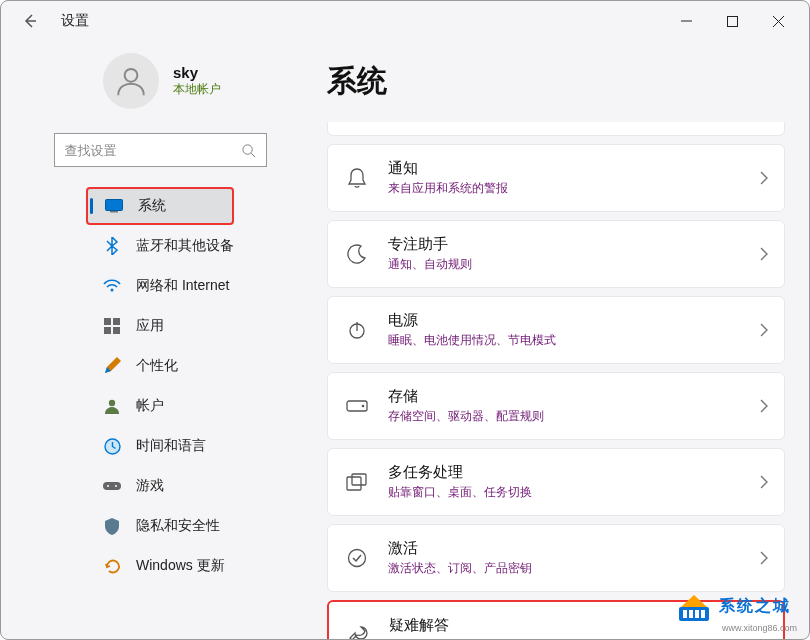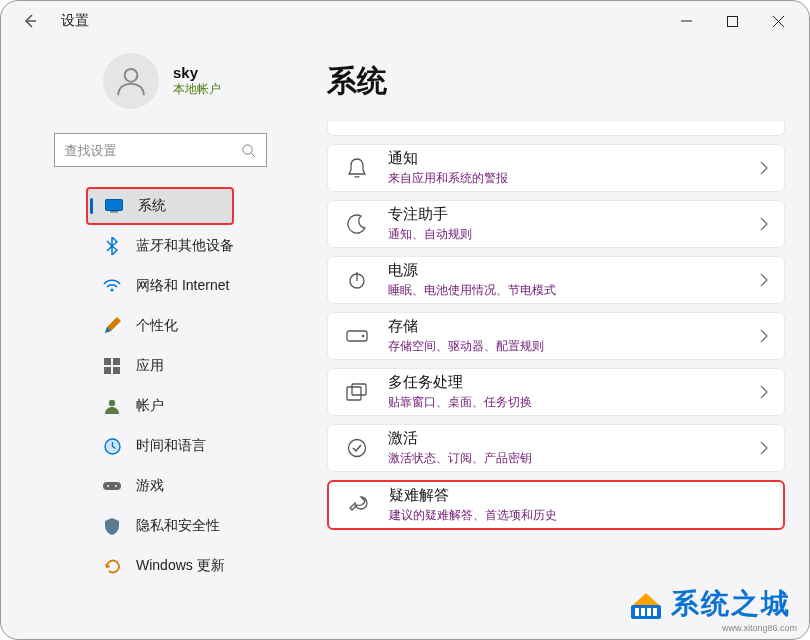--- a/index.html
+++ b/index.html
@@ -1,17 +1,17 @@
 <!DOCTYPE html>
 <html><head>
 <meta charset="utf-8">
 <style>
 * { margin: 0; padding: 0; box-sizing: border-box; }
 body { font-family: "Segoe UI", "Microsoft YaHei", sans-serif; background: #fff; width: 810px; height: 640px; overflow: hidden; position: relative; }
-.window-frame { width: 100%; height: 100%; background: #f5f5f7; border: 1px solid #999; border-radius: 18px; overflow: hidden; position: relative; }
+.window-frame { width: 100%; height: 100%; background: #f5f5f7; border: 1px solid #999; border-radius: 8px; overflow: hidden; position: relative; }
 .titlebar { height: 40px; display: flex; align-items: center; padding: 0 8px 0 16px; }
 .back-btn { width: 26px; height: 26px; display:flex; align-items:center; justify-content:center; color:#555; cursor:pointer; }
 .title-txt { margin-left: 18px; font-size: 14px; color:#222; }
 .win-ctrls { margin-left:auto; display:flex; }
 .win-btn { width:46px; height:32px; display:flex; align-items:center; justify-content:center; color:#222; cursor:pointer; }
 .body-area { display:flex; height: calc(100% - 40px); }
 .sidebar { width: 310px; padding: 12px 10px 0 18px; display:flex; flex-direction:column;align-items:center; }
 .profile { display:flex; align-items:center; margin-bottom: 24px; padding-left:4px; }
 .avatar { width:56px; height:56px; border-radius:50%; background:#e5e5e5; display:flex; align-items:center; justify-content:center; color:#777; }
 .profile-txt { margin-left:14px; }
@@ -23,30 +23,30 @@
 .nav { display:flex; flex-direction:column; gap:2px; }
 .nav-item { display:flex; align-items:center; height:38px; padding-left:16px; border-radius:4px; cursor:pointer; font-size:14px; color:#222; position:relative; }
 .nav-item .nicon { width:20px; height:20px; margin-right:14px; display:flex; align-items:center; justify-content:center; }
 .nav-item.selected { background:#dedfe1; }
 .nav-item.selected::before { content:""; position:absolute; left:2px; top:9px; bottom:9px; width:3px; background:#0067c0; border-radius:2px; }
 .selected-outline { border:2px solid #e33; }
 .main { flex:1; padding: 20px 24px 0 16px; overflow:hidden; }
 .page-title { font-size:30px; font-weight:600; color:#111; margin-bottom:20px; }
 .card-list { display:flex; flex-direction:column; gap:8px; }
 .card-partial { height:14px; background:#fff; border:1px solid #e8e8e8; border-radius:6px; border-top:none; border-top-left-radius:0; border-top-right-radius:0;}
-.card { background:#fff; border:1px solid #e8e8e8; border-radius:6px; padding:4px 16px; display:flex; align-items:center; cursor:pointer; }
+.card { background:#fff; border:1px solid #e8e8e8; border-radius:6px; padding:14px 16px; display:flex; align-items:center; cursor:pointer; }
 .card-icon { width:26px; height:26px; display:flex; align-items:center; justify-content:center; color:#555; margin-right:18px; }
 .card-txt { flex:1; }
 .card-title { font-size:15px; color:#111; }
 .card-sub { font-size:12px; color:#701a75; margin-top:2px; }
 .card-chev { color:#777; }
 .troubleshoot-outline { border:2px solid #e33; }
 .watermark { position:absolute; right:18px; bottom:16px; display:flex; align-items:center; gap:8px; }
 .wm-logo { width:34px; height:34px; }
-.wm-txt { font-size:28px; font-weight:700; color:#0a72d4; letter-spacing:2px; }
+.wm-txt { font-size:16px; font-weight:700; color:#0a72d4; letter-spacing:2px; }
 .wm-sub { position:absolute; right:12px; bottom:6px; font-size:9px; color:#888;margin-top:24px; }
 svg { display:block; }
 </style>
 </head>
 <body>
 
 <div class="window-frame">
   <div class="titlebar">
     <div class="back-btn">
       <svg width="16" height="16" viewBox="0 0 16 16">
@@ -121,37 +121,37 @@
               <svg width="18" height="14" viewBox="0 0 18 14">
                 <path d="M1 5 C5 0 13 0 17 5" stroke="#0078d4" stroke-width="1.6" fill="none"></path>
                 <path d="M4 8 C7 5 11 5 14 8" stroke="#0078d4" stroke-width="1.6" fill="none"></path>
                 <circle cx="9" cy="11" r="1.5" fill="#0078d4"></circle>
               </svg>
             </span>
           <span>网络和 Internet</span>
         </div>
         <div class="nav-item">
           <span class="nicon">
-              <svg width="18" height="18" viewBox="0 0 18 18">
-                <path d="M2 16 L4 10 L14 0 L18 4 L8 14 Z" fill="#d47c00"></path>
-                <path d="M2 16 L4 10 L8 14 Z" fill="#0078d4"></path>
-              </svg>
-            </span>
-          <span>个性化</span>
-        </div>
-        <div class="nav-item">
-          <span class="nicon">
               <svg width="16" height="16" viewBox="0 0 16 16">
                 <rect x="0" y="0" width="7" height="7" fill="#666"></rect>
                 <rect x="9" y="0" width="7" height="7" fill="#666"></rect>
                 <rect x="0" y="9" width="7" height="7" fill="#666"></rect>
                 <rect x="9" y="9" width="7" height="7" fill="#666"></rect>
               </svg>
             </span>
           <span>应用</span>
+        </div>
+        <div class="nav-item">
+          <span class="nicon">
+              <svg width="18" height="18" viewBox="0 0 18 18">
+                <path d="M2 16 L4 10 L14 0 L18 4 L8 14 Z" fill="#d47c00"></path>
+                <path d="M2 16 L4 10 L8 14 Z" fill="#0078d4"></path>
+              </svg>
+            </span>
+          <span>个性化</span>
         </div>
         <div class="nav-item">
           <span class="nicon">
               <svg width="16" height="16" viewBox="0 0 16 16">
                 <circle cx="8" cy="5" r="3.2" fill="#5a7a46"></circle>
                 <path d="M1 16 C1 11 5 9 8 9 C11 9 15 11 15 16 Z" fill="#5a7a46"></path>
               </svg>
             </span>
           <span>帐户</span>
         </div>

